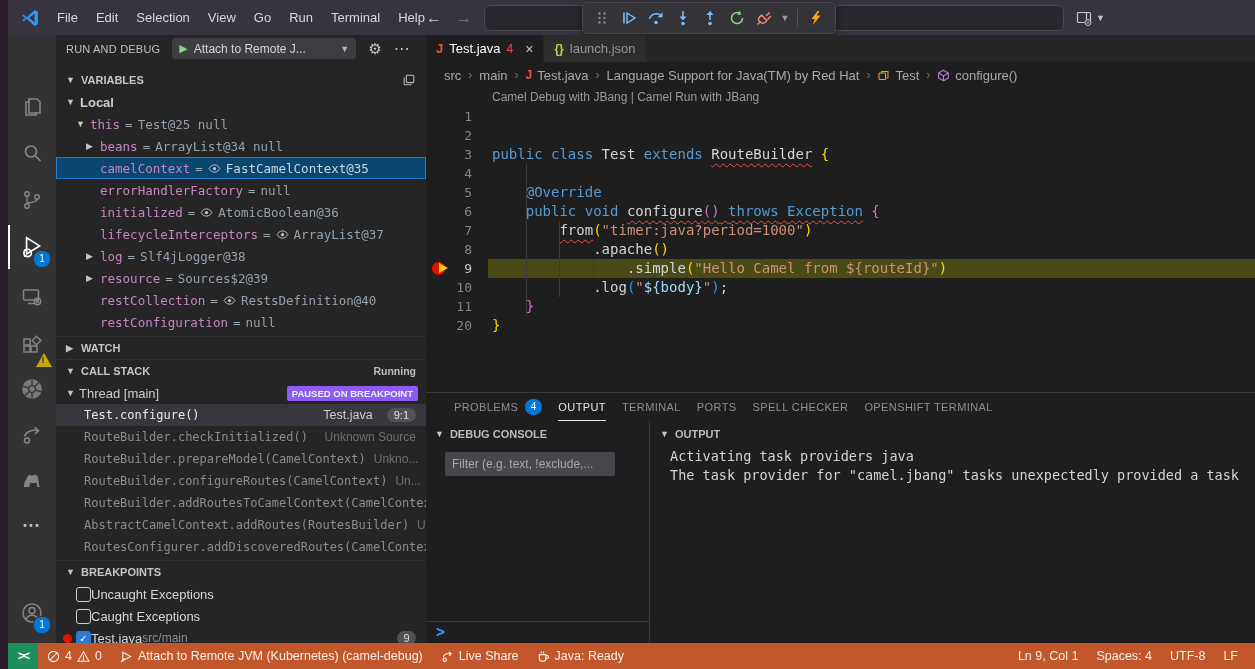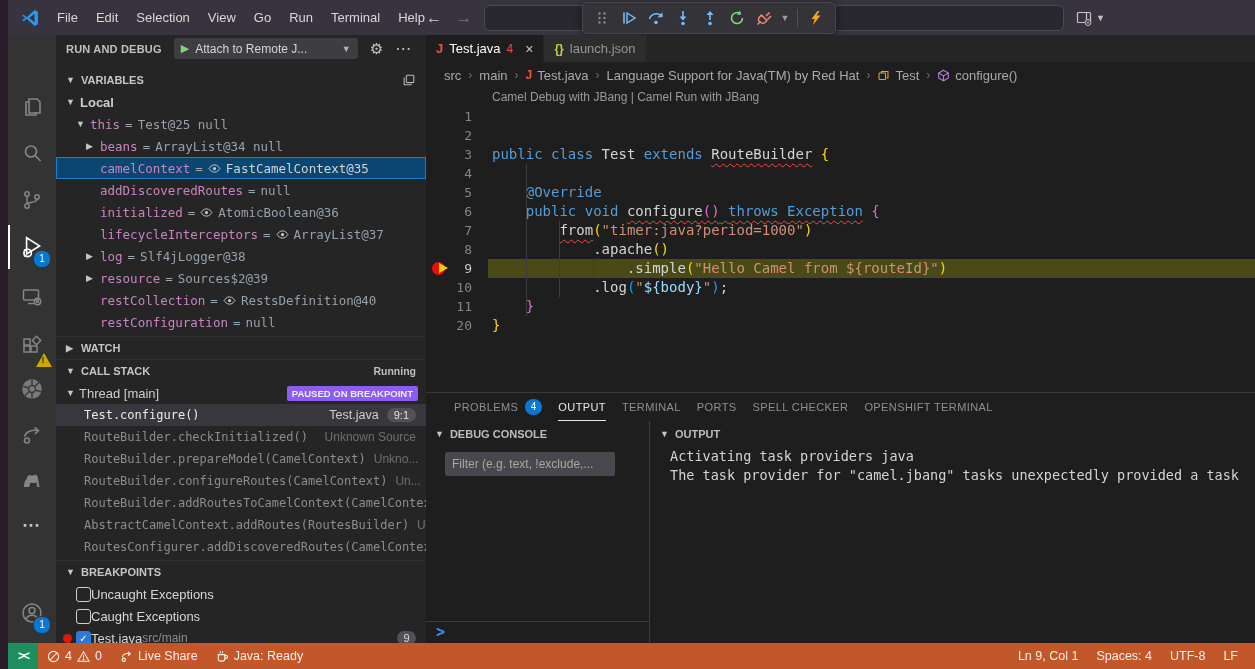--- a/index.html
+++ b/index.html
@@ -35,21 +35,21 @@
   .abadge{position:absolute;right:5px;bottom:1px;min-width:16px;height:16px;border-radius:8px;background:#0078d4;
           color:#fff;font-size:10px;line-height:16px;text-align:center;border:1px solid #333;box-sizing:content-box}
   .warnbadge{position:absolute;right:4px;bottom:2px;width:0;height:0;border-left:8px solid transparent;
              border-right:8px solid transparent;border-bottom:14px solid #cca700}
   .warnbadge:after{content:"!";position:absolute;left:-2.5px;top:2px;font-size:9px;color:#333;font-weight:bold}
   .dots{color:#c5c5c5;font-size:18px;letter-spacing:2px;font-weight:bold}
 
   
   #sidebar{left:56px;top:35px;width:370px;height:608px;background:#252526;overflow:hidden}
   #side-header{height:27px;display:flex;align-items:center;padding:0 8px 0 10px}
-  .sh-title{font-size:11px;font-weight:bold;color:#c0c0c0;letter-spacing:.2px;white-space:nowrap}
+  .sh-title{font-size:11px;font-weight:normal;color:#c0c0c0;letter-spacing:.2px;white-space:nowrap}
   #launch-pill{margin-left:12px;height:21px;background:#3d3d42;border-radius:3px;display:flex;align-items:center;
                padding:0 7px;gap:6px;width:170px}
   #launch-pill .play{color:#89d185;font-size:11px}
   #launch-label{font-size:12px;color:#d6d6d6;flex:1;white-space:nowrap;overflow:hidden}
   .pill-chev{color:#b5b5b5;font-size:9px}
   .hbtn{margin-left:12px;color:#c5c5c5;font-size:15px;line-height:15px}
   .gap7{height:7px}
   .sect-h{height:22px;display:flex;align-items:center;padding:0 10px;font-size:11px;font-weight:bold;color:#c5c5c5;gap:5px;
           border-top:1px solid rgba(255,255,255,.05)}
   .sect-h .chev{font-size:9px;width:10px;color:#c5c5c5}
@@ -70,21 +70,21 @@
 
   .thread-row{height:22px;display:flex;align-items:center;padding:0 8px 0 10px;font-size:13px;color:#cccccc}
   .thread-row .chev{width:13px;font-size:9px;color:#c5c5c5}
   .pause-badge{margin-left:auto;background:#8b5cf6;color:#efefef;font-size:9.5px;font-weight:bold;padding:2px 5px;border-radius:2px}
   .frame{height:22px;display:flex;align-items:center;padding:0 10px 0 28px;font-family:"DejaVu Sans Mono",monospace;
          font-size:12px;color:#8c8c8c;white-space:nowrap;overflow:hidden}
   .frame .src{margin-left:auto;color:#6f6f6f;font-size:12px;font-family:"Liberation Sans",sans-serif;padding-left:8px}
   .frame.sel{background:#37373d;color:#eaeaea}
   .frame .file{color:#cfcfcf;font-family:"Liberation Sans",sans-serif;font-size:12.5px;margin-left:auto}
   .pillb{background:#515156;border-radius:9px;padding:1px 7px;font-size:11px;color:#e3e3e3;
-         font-family:"Liberation Sans",sans-serif;margin-left:8px}
+         font-family:"Liberation Sans",sans-serif;margin-left:14px}
 
   .bprow{height:22px;display:flex;align-items:center;padding:0 10px 0 20px;position:relative;font-size:13px}
   .cb{width:13px;height:13px;border:1px solid #cfcfcf;border-radius:3px;flex:0 0 13px}
   .cb.on{background:#2d7ad4;border-color:#2d7ad4;color:#fff;font-size:10px;line-height:13px;text-align:center}
   .bp-dot{position:absolute;left:7px;width:9px;height:9px;border-radius:50%;background:#e51400}
   .bp-label{color:#d6d6d6}
   .bp-detail{color:#8c8c8c;font-size:12px}
   .bp-badge{margin-left:auto;background:#515156;border-radius:9px;min-width:19px;text-align:center;font-size:11px;
             color:#dcdcdc;padding:1px 0}
 
@@ -383,21 +383,21 @@
         <span class="eye">
           <svg width="13" height="13" viewBox="0 0 16 16">
             <path d="M8 3.5C4.8 3.5 2.3 6.3 1.3 8c1 1.7 3.5 4.5 6.7 4.5s5.7-2.8 6.7-4.5C13.7 6.3 11.2 3.5 8 3.5z" fill="none" stroke="#c5c5c5" stroke-width="1.2"></path>
             <circle cx="8" cy="8" r="2" fill="#c5c5c5"></circle>
           </svg>
         </span>
         <span class="vval">FastCamelContext@35</span>
       </div>
       <div class="vrow lv3">
         <span class="chev" style="font-size: 9px;"></span>
-        <span class="vname">addDiscoveredRoutes</span>
+        <span class="vname">errorHandlerFactory</span>
         <span class="veq">=</span>
         <span class="vval">null</span>
       </div>
       <div class="vrow lv3">
         <span class="chev" style="font-size: 9px;"></span>
         <span class="vname">initialized</span>
         <span class="veq">=</span>
         <span class="eye">
           <svg width="13" height="13" viewBox="0 0 16 16">
             <path d="M8 3.5C4.8 3.5 2.3 6.3 1.3 8c1 1.7 3.5 4.5 6.7 4.5s5.7-2.8 6.7-4.5C13.7 6.3 11.2 3.5 8 3.5z" fill="none" stroke="#c5c5c5" stroke-width="1.2"></path>
@@ -641,20 +641,29 @@
           <path d="M7 1.8 13 12H1z"></path>
           <line x1="7" y1="5.5" x2="7" y2="8.5"></line>
           <circle cx="7" cy="10.3" r=".5" fill="#f7efe9"></circle>
         </svg>
     </span>
     <span>0</span>
   </div>
   <div class="st-item">
     <span class="ic">
       <svg width="13" height="13" viewBox="0 0 14 14" fill="none" stroke="#f7efe9" stroke-width="1.2">
+          <path d="M3 2.5 11.5 7 3 11.5z"></path>
+          <line x1="1" y1="13" x2="5" y2="9"></line>
+        </svg>
+    </span>
+    <span>Attach to Remote JVM (Kubernetes) (camel-debug)</span>
+  </div>
+  <div class="st-item">
+    <span class="ic">
+      <svg width="13" height="13" viewBox="0 0 14 14" fill="none" stroke="#f7efe9" stroke-width="1.2">
           <circle cx="4" cy="10.5" r="1.8"></circle>
           <path d="M2.5 7.5C3.5 4.5 7 3.5 10 4"></path>
           <path d="M8.5 2l2.5 2-2.2 2.2"></path>
         </svg>
     </span>
     <span>Live Share</span>
   </div>
   <div class="st-item">
     <span class="ic">
       <svg width="13" height="13" viewBox="0 0 14 14" fill="none" stroke="#f7efe9" stroke-width="1.2">

